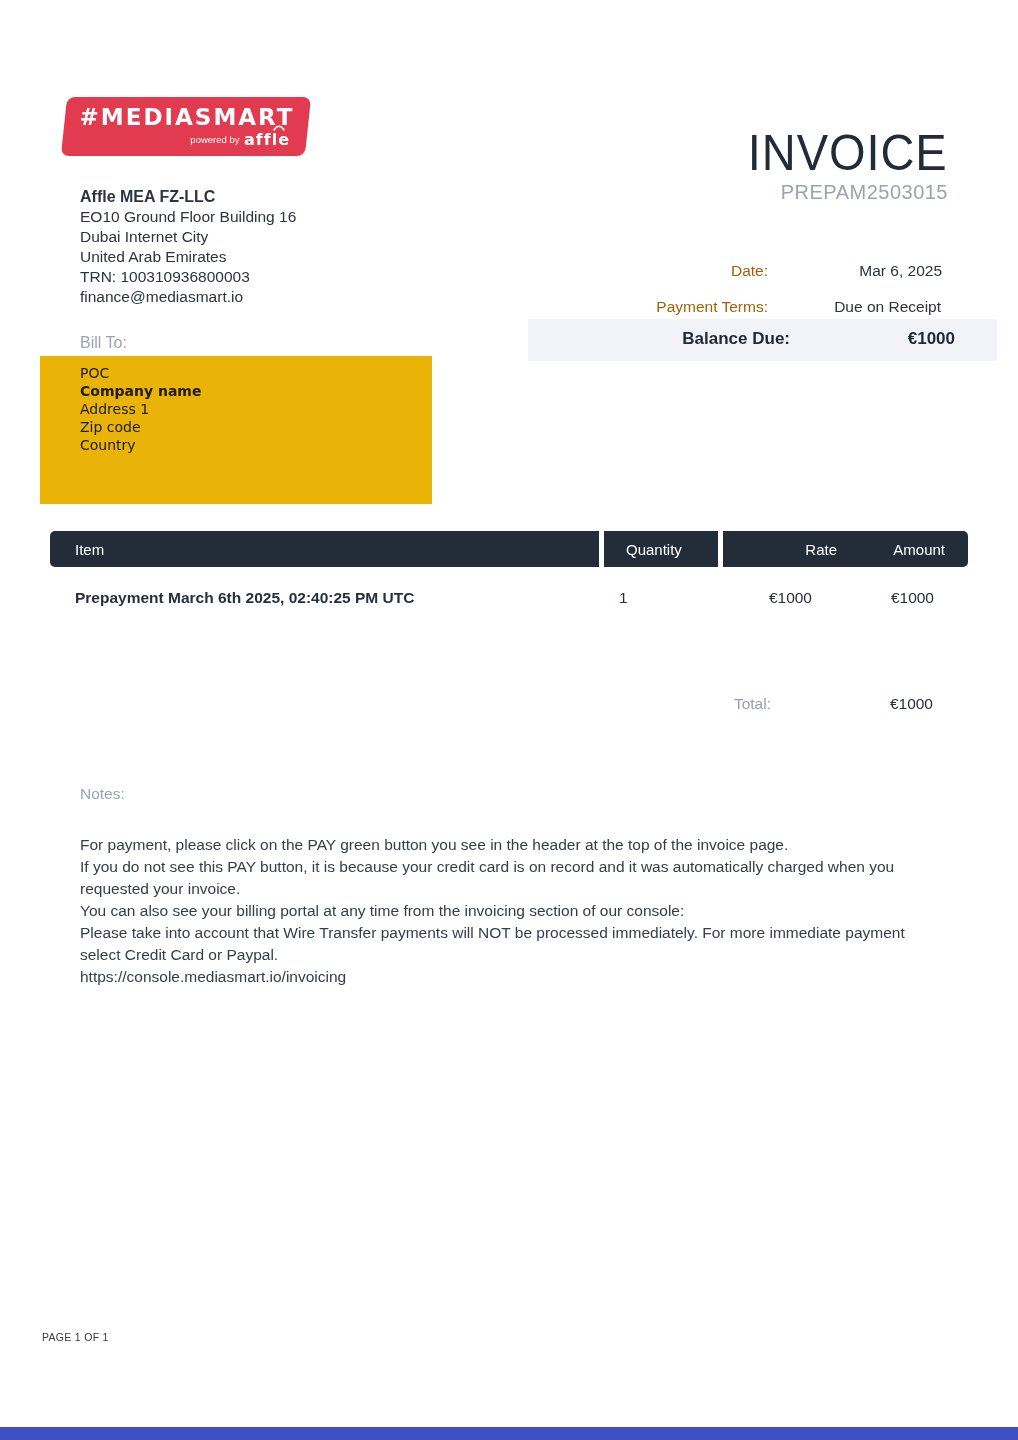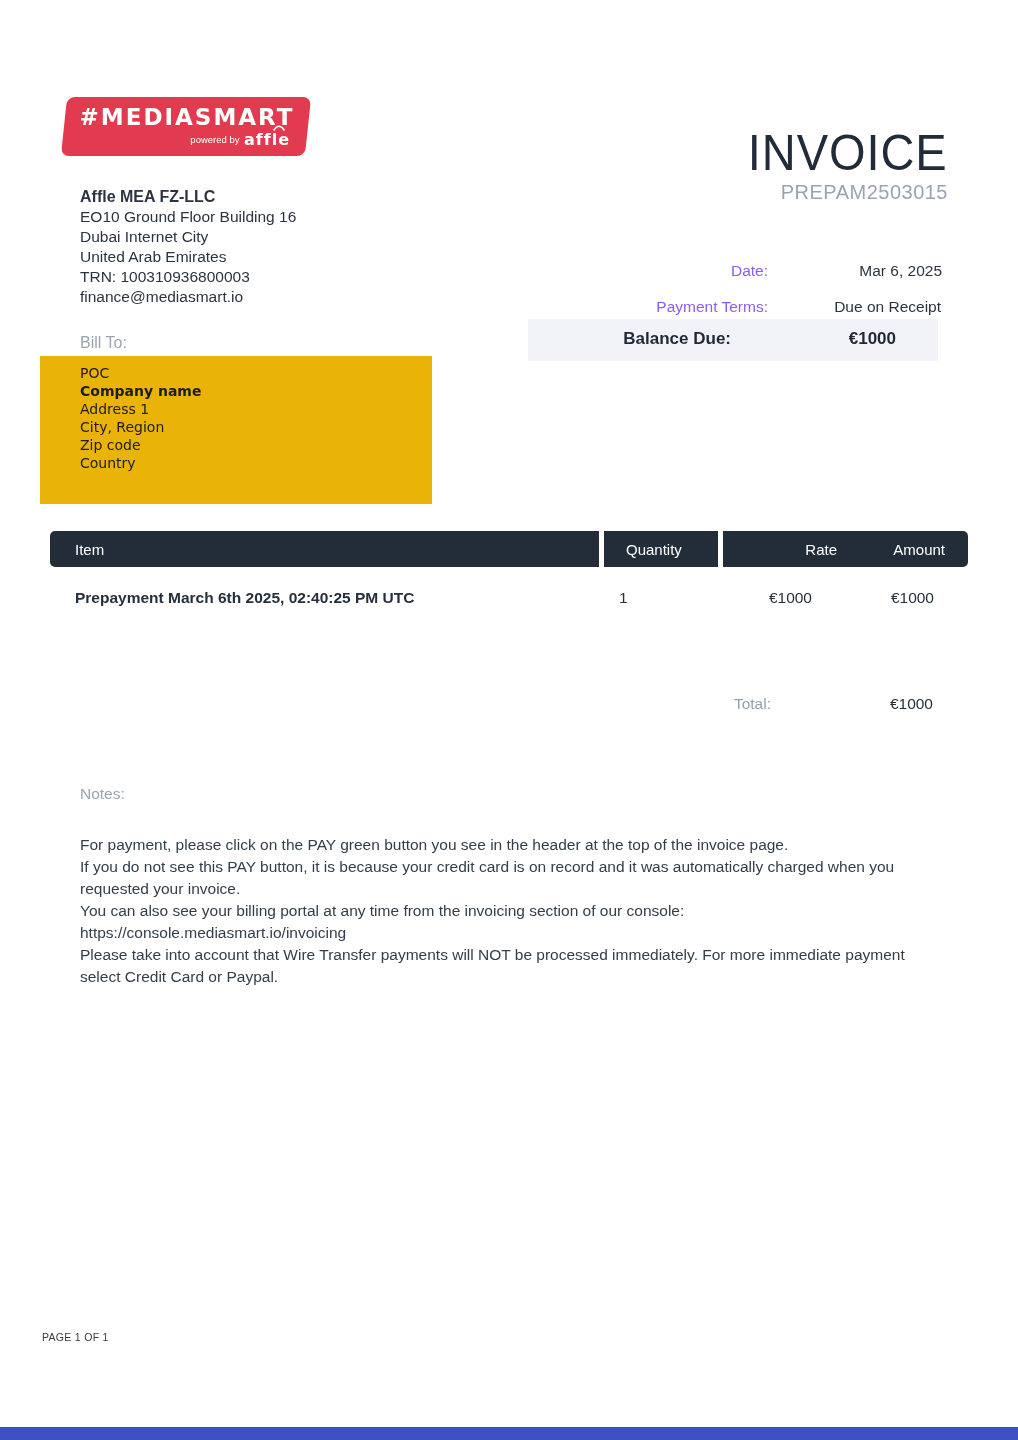--- a/index.html
+++ b/index.html
@@ -22,27 +22,27 @@
   .invoice-head { position:absolute; top:128px; right:70px; text-align:right; }
   .invoice-title { font-size:50px; line-height:1; color:#222c39; font-weight:400;
                    letter-spacing:1px; transform:scaleX(0.94); transform-origin:right; }
   .invoice-number { font-size:20px; color:#9aa3b2; letter-spacing:0.5px; margin-top:3px; }
 
   
   .seller { position:absolute; left:80px; top:187px; font-size:15.5px; line-height:20px; color:#2b3440; }
   .seller-name { font-weight:bold; font-size:16px; }
 
   
-  .lbl { position:absolute; color:#8b5cf6; font-size:15.5px; }
+  .lbl { position:absolute; color:#a16207; font-size:15.5px; }
   .val { position:absolute; color:#2b3440; font-size:15.5px; }
   .date-lbl { top:262px; right:250px; }
   .date-val { top:262px; right:76px; }
   .terms-lbl { top:298px; right:250px; }
   .terms-val { top:298px; right:77px; }
-  .balance-row { position:absolute; left:528px; top:319px; width:410px; height:42px; background:#f1f3f8; }
+  .balance-row { position:absolute; left:528px; top:319px; width:469px; height:42px; background:#f1f3f8; }
   .balance-label { position:absolute; right:207px; top:10px; font-weight:bold; font-size:17px; color:#1f2833; }
   .balance-value { position:absolute; right:42px; top:10px; font-weight:bold; font-size:17px; color:#1f2833; }
 
   
   .billto-label { position:absolute; left:80px; top:334px; font-size:16px; color:#9aa5b1; }
   .billto-box { position:absolute; left:40px; top:356px; width:392px; height:148px; background:#eab308;
                 box-sizing:border-box; padding:8px 0 0 40px;
                 font-family:"DejaVu Sans", sans-serif; font-size:14px; line-height:18px; color:#1c1c1c; }
   .billto-company { font-weight:bold; }
 
@@ -115,21 +115,20 @@
   <div class="balance-row">
     <span class="balance-label">Balance Due:</span>
     <span class="balance-value">€1000</span>
   </div>
 
   <div class="billto-label">Bill To:</div>
   <div class="billto-box">
     <div>POC</div>
     <div class="billto-company">Company name</div>
     <div>Address 1</div>
-    <div>City, Region</div>
     <div>Zip code</div>
     <div>Country</div>
   </div>
 
   <div class="items-table">
     <div class="thead">
       <div class="cell-dark th-item">Item</div>
       <div class="col-gap"></div>
       <div class="cell-dark th-qty">Quantity</div>
       <div class="col-gap"></div>
@@ -151,20 +150,20 @@
   </div>
 
   <span class="total-label">Total:</span>
   <span class="total-value">€1000</span>
 
   <div class="notes-label">Notes:</div>
   <div class="notes-body">
     <div>For payment, please click on the PAY green button you see in the header at the top of the invoice page.</div>
     <div>If you do not see this PAY button, it is because your credit card is on record and it was automatically charged when you requested your invoice.</div>
     <div>You can also see your billing portal at any time from the invoicing section of our console:</div>
+    <div>Please take into account that Wire Transfer payments will NOT be processed immediately. For more immediate payment select Credit Card or Paypal.</div>
     <div>https://console.mediasmart.io/invoicing</div>
-    <div>Please take into account that Wire Transfer payments will NOT be processed immediately. For more immediate payment select Credit Card or Paypal.</div>
   </div>
 
   <div class="page-footer">PAGE 1 OF 1</div>
   <div class="bottom-bar"></div>
 
 </div>
 
 </body></html>

